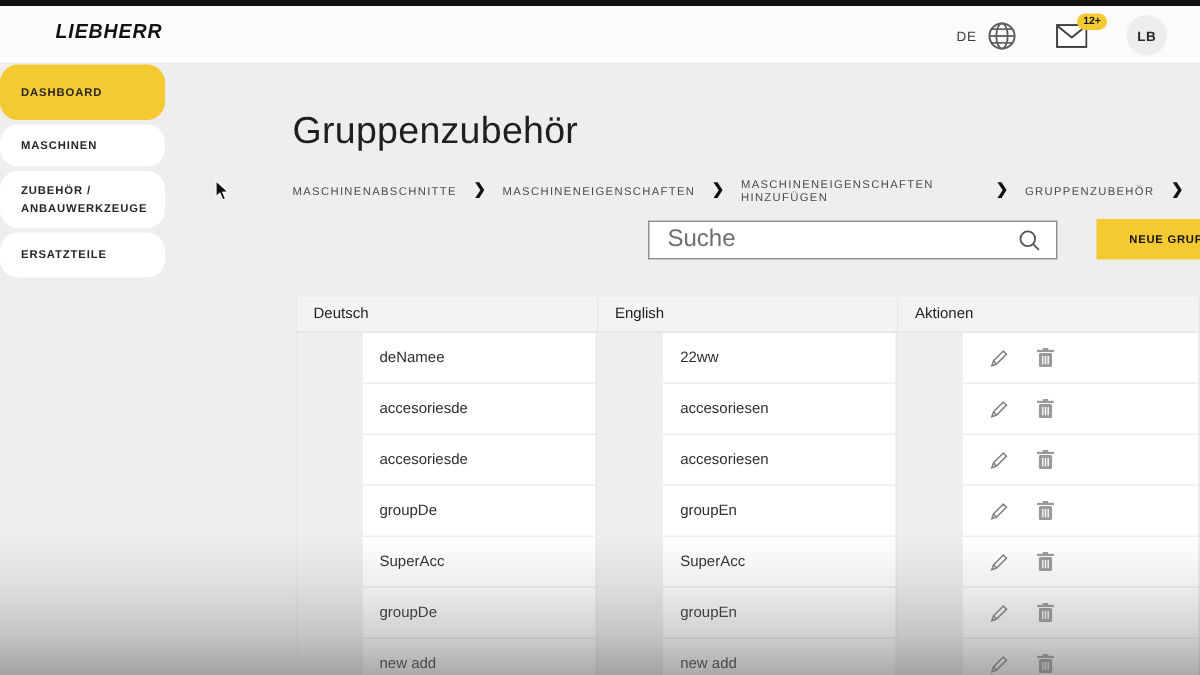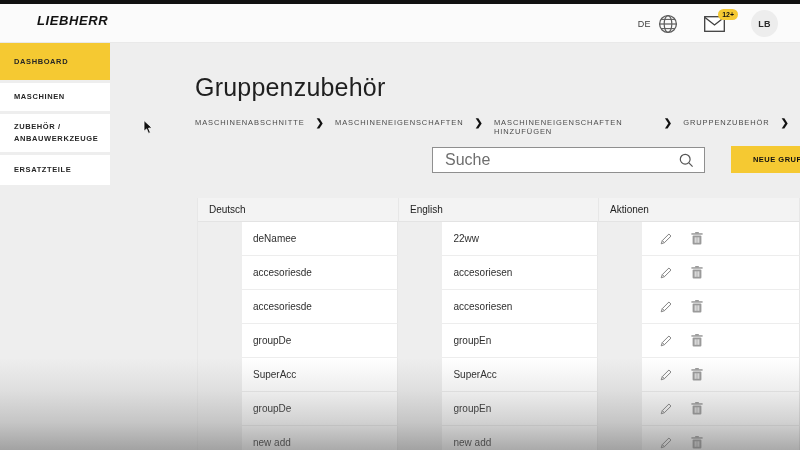--- a/index.html
+++ b/index.html
@@ -17,27 +17,27 @@
   .hdr-right { position:absolute; right:22px; top:0; height:39px; display:flex; align-items:center; }
   .lang { font-size:9px; font-weight:normal; color:#3c3c3c; letter-spacing:0.4px; margin-right:7px; }
   .globe { width:20px; height:20px; margin-right:26px; }
   .mail-wrap { position:relative; width:21px; height:16px; margin-right:26px; }
   .badge { position:absolute; top:-7px; right:-13px; background:#F5C932; color:#111; font-size:7px; font-weight:bold; padding:2px 4px; border-radius:8px; line-height:1; }
   .avatar { width:27px; height:27px; border-radius:50%; background:#ededed; display:flex; align-items:center; justify-content:center; font-size:9px; font-weight:bold; color:#2a2a2a; letter-spacing:0.3px; }
 
   
   .sidebar { position:absolute; left:0; top:43px; width:110px; }
   .side-item { background:#ffffff; display:flex; align-items:center; padding:0 8px 0 14px; margin-bottom:3px;
-               font-size:7.5px; font-weight:bold; letter-spacing:0.6px; color:#262626; line-height:1.6; cursor:pointer; }
+               font-size:7.5px; font-weight:bold; letter-spacing:0.6px; color:#262626; line-height:1.6; cursor:pointer;border-radius:12px; }
   .side-item.h37 { height:37px; } .side-item.h28 { height:28px; } .side-item.h38 { height:38px; } .side-item.h30 { height:30px; }
   .side-item.active { background:#F5C932; }
 
   
   .page-title { position:absolute; left:195px; top:73px; font-size:25px; font-weight:500; color:#1f1f1f; letter-spacing:0.2px; }
-  .breadcrumb { position:absolute; left:195px; top:118px; display:flex; align-items:flex-start; }
+  .breadcrumb { position:absolute; left:195px; top:118px; display:flex; align-items:center; }
   .crumb { font-size:7.5px; letter-spacing:0.9px; color:#4b4b4b; font-weight:500; }
   .chev { font-size:10px; font-weight:bold; color:#111; margin:0 11px; line-height:1; }
 
   .search-box { position:absolute; left:432px; top:147px; width:273px; height:26px; background:#ffffff; border:1px solid #8f8f8f; display:flex; align-items:center; }
   .search-input { flex:1; border:none; outline:none; background:transparent; font-size:16px; color:#333; padding:0 6px 0 12px; font-family:"Liberation Sans",sans-serif; }
   .search-input::placeholder { color:#6e6e6e; }
   .search-icon { width:15px; height:15px; margin-right:10px; flex:0 0 auto; cursor:pointer; }
 
   .new-group-btn { position:absolute; left:731px; top:146px; width:82px; height:27px; background:#F5C932; border:none; font-size:7.5px; font-weight:bold; letter-spacing:0.5px; color:#111; cursor:pointer; font-family:"Liberation Sans",sans-serif;text-align:right; }
 

